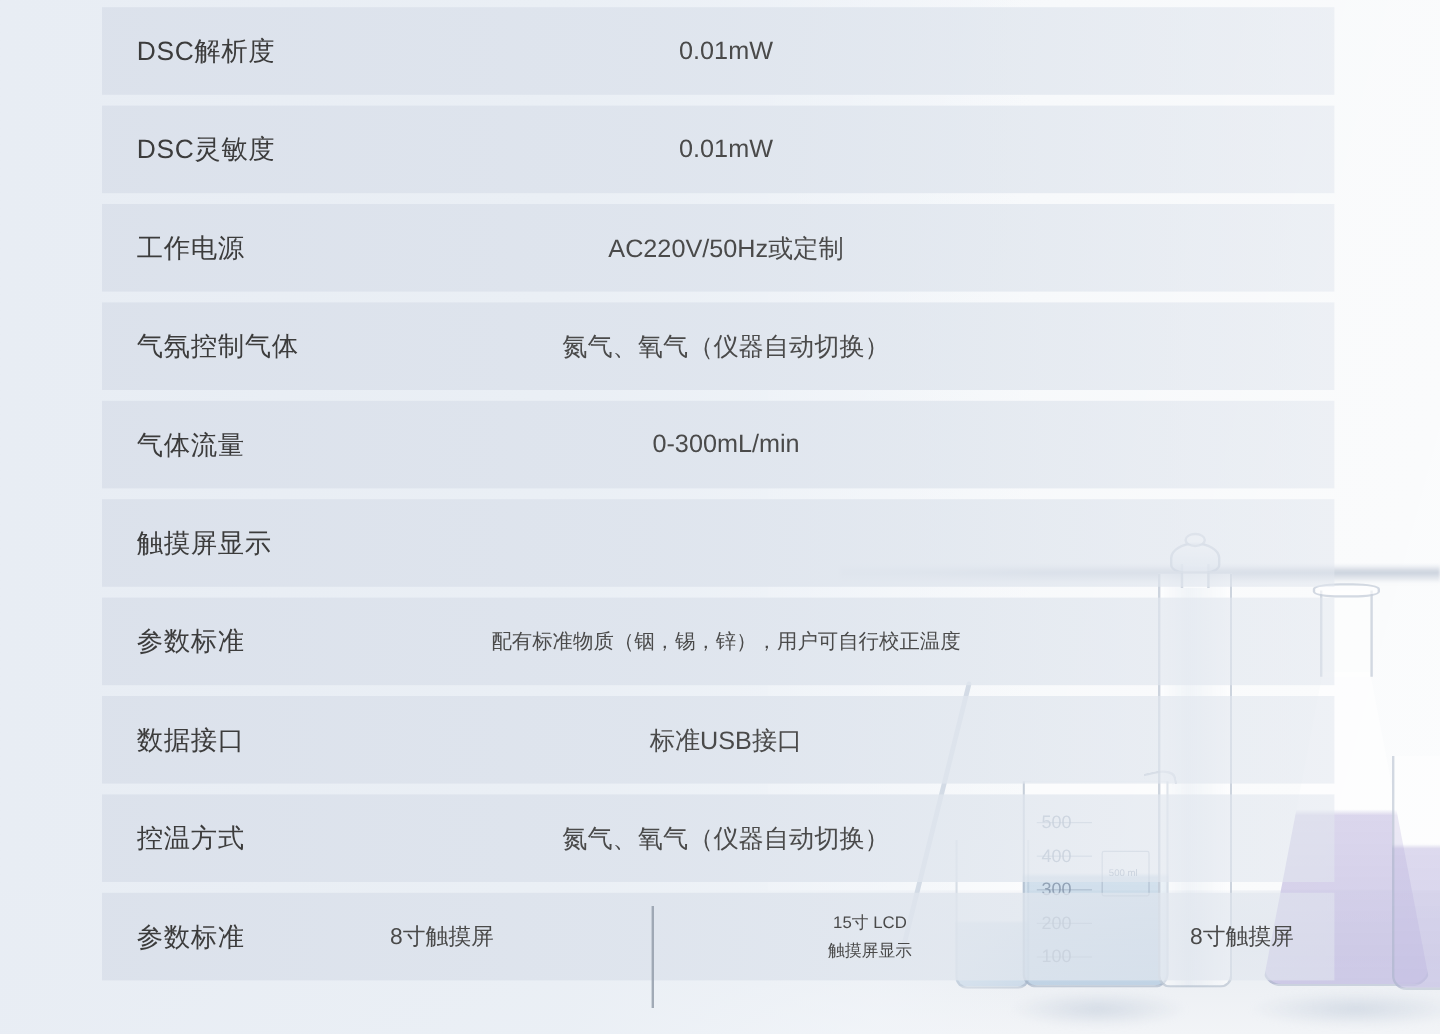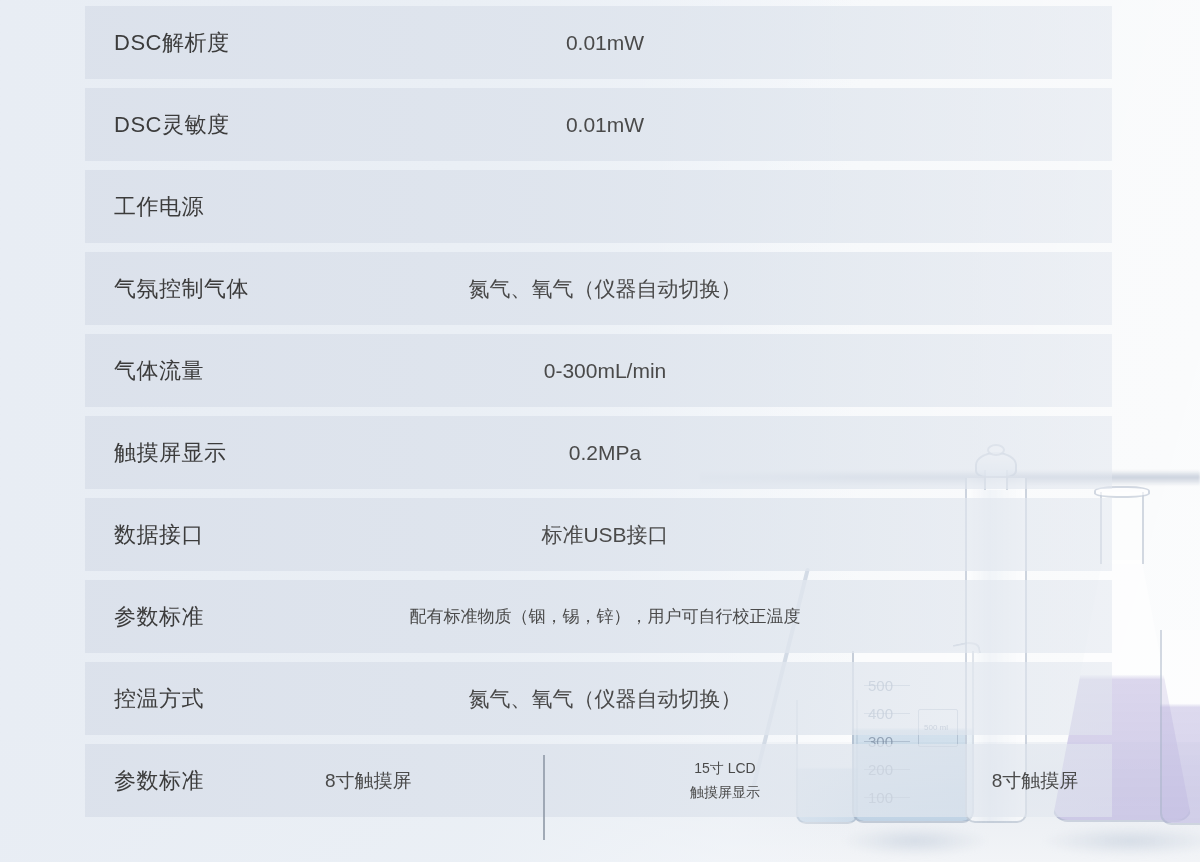--- a/index.html
+++ b/index.html
@@ -269,45 +269,45 @@
     <span class="spec-value">0.01mW</span>
   </div>
 
   <div class="spec-row">
     <span class="spec-label">DSC灵敏度</span>
     <span class="spec-value">0.01mW</span>
   </div>
 
   <div class="spec-row">
     <span class="spec-label">工作电源</span>
+    <span class="spec-value">AC220V/50Hz或定制</span>
   </div>
 
   <div class="spec-row">
     <span class="spec-label">气氛控制气体</span>
     <span class="spec-value">氮气、氧气（仪器自动切换）</span>
   </div>
 
   <div class="spec-row">
     <span class="spec-label">气体流量</span>
     <span class="spec-value">0-300mL/min</span>
   </div>
 
   <div class="spec-row">
     <span class="spec-label">触摸屏显示</span>
-    <span class="spec-value">0.2MPa</span>
+  </div>
+
+  <div class="spec-row">
+    <span class="spec-label">参数标准</span>
+    <span class="spec-value small">配有标准物质（铟，锡，锌），用户可自行校正温度</span>
   </div>
 
   <div class="spec-row">
     <span class="spec-label">数据接口</span>
     <span class="spec-value">标准USB接口</span>
-  </div>
-
-  <div class="spec-row">
-    <span class="spec-label">参数标准</span>
-    <span class="spec-value small">配有标准物质（铟，锡，锌），用户可自行校正温度</span>
   </div>
 
   <div class="spec-row">
     <span class="spec-label">控温方式</span>
     <span class="spec-value">氮气、氧气（仪器自动切换）</span>
   </div>
 
   <div class="spec-row last">
     <span class="spec-label">参数标准</span>
     <span class="touch-left">8寸触摸屏</span>

